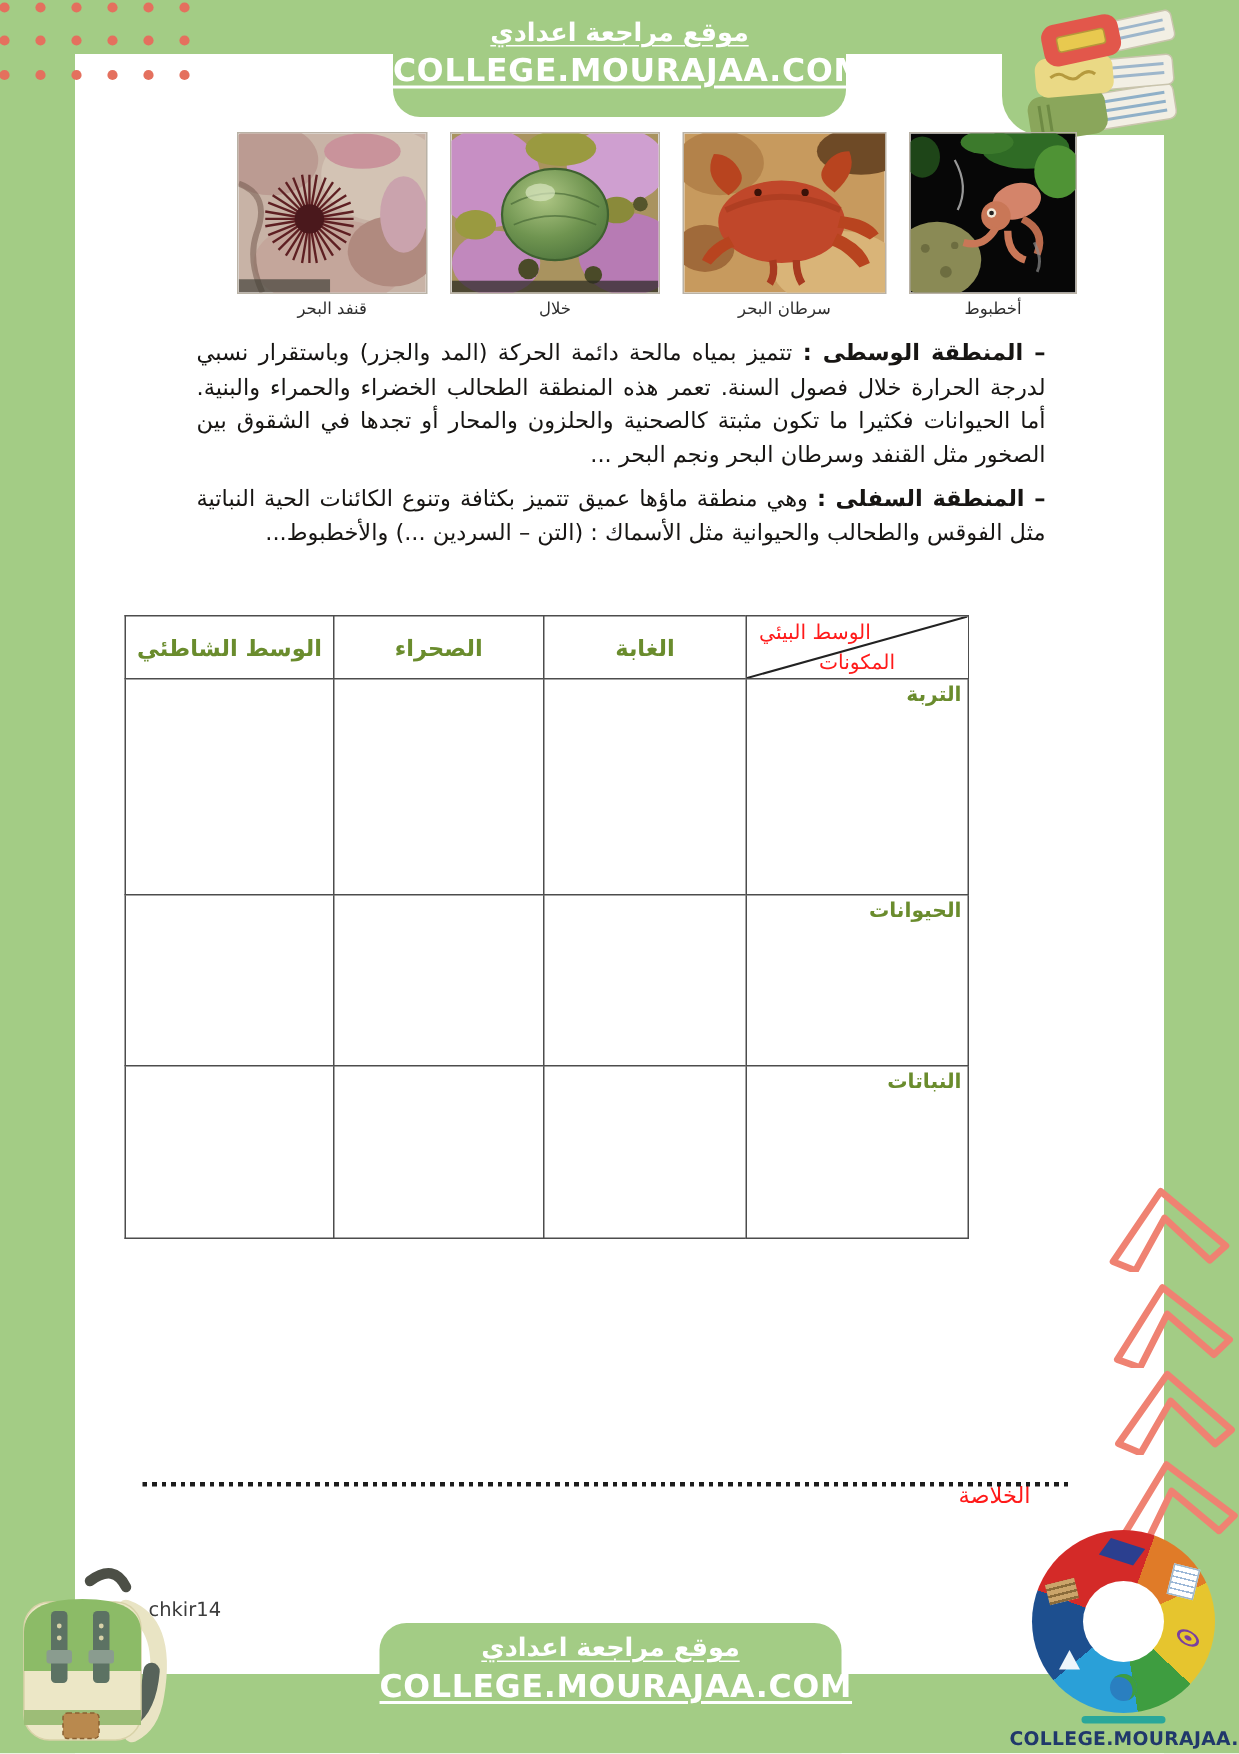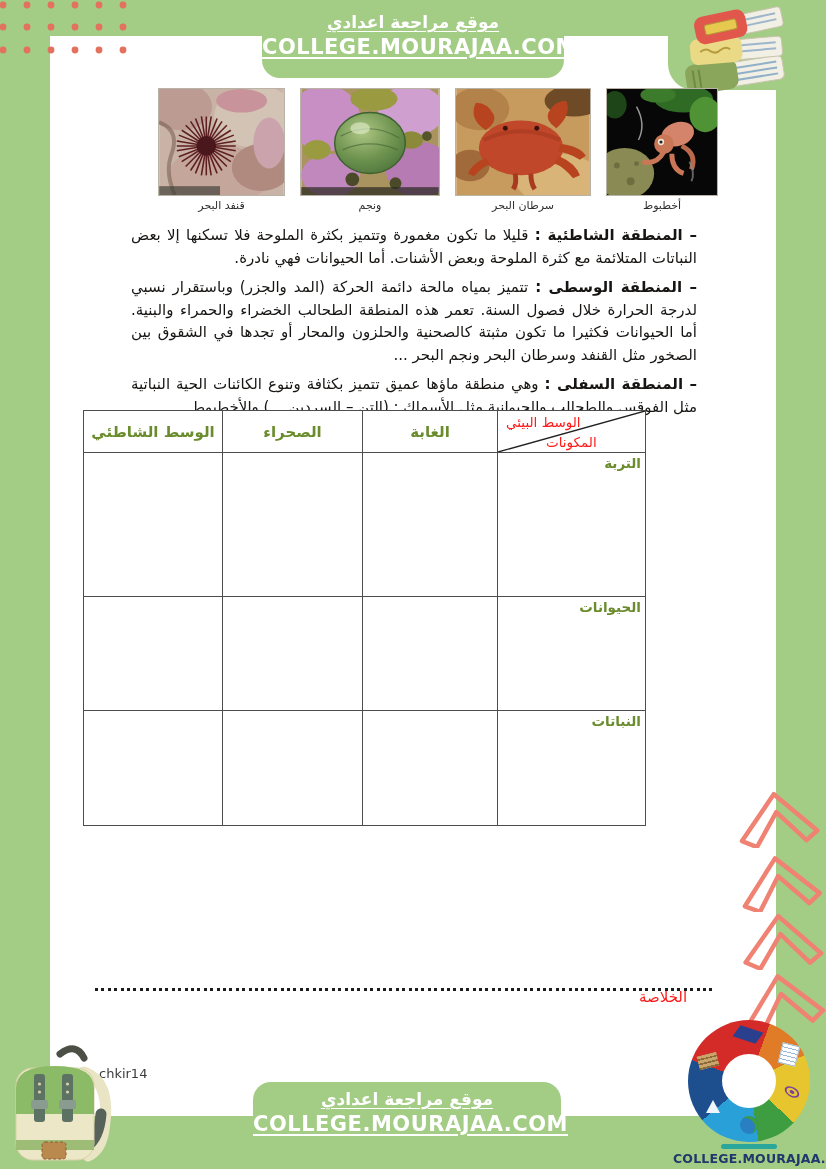--- a/index.html
+++ b/index.html
@@ -192,21 +192,21 @@
         <radialGradient id="shell" cx="40%" cy="32%" r="80%">
           <stop offset="0" stop-color="#aec684"></stop>
             <stop offset=".55" stop-color="#6f9450"></stop>
             <stop offset="1" stop-color="#49703a"></stop>
         </radialGradient>
         <ellipse cx="70" cy="55" rx="36" ry="31" fill="url(#shell)" stroke="#3f6130" stroke-width="1.5"></ellipse>
         <path d="M40 48 q30 -16 60 2 M42 62 q28 -12 56 0" stroke="#3f6130" stroke-width="1.2" fill="none" opacity=".6"></path>
         <ellipse cx="60" cy="40" rx="10" ry="6" fill="#d9e6c0" opacity=".7"></ellipse>
         <rect x="0" y="100" width="140" height="8" fill="#26261f" opacity=".7"></rect>
       </svg>
-      <figcaption>ونجم</figcaption>
+      <figcaption>خلال</figcaption>
     </figure>
 
     <figure>
       <svg class="photo" width="136" height="108" viewBox="0 0 136 108">
         <rect width="136" height="108" fill="#c79a5e"></rect>
         <ellipse cx="24" cy="20" rx="30" ry="22" fill="#b3824a"></ellipse>
         <ellipse cx="104" cy="92" rx="44" ry="26" fill="#d9b478"></ellipse>
         <ellipse cx="120" cy="12" rx="30" ry="16" fill="#6e4a26"></ellipse>
         <ellipse cx="14" cy="78" rx="20" ry="16" fill="#a06a3a"></ellipse>
         <path d="M30 42 q-18 -12 -10 -28 q12 0 18 12 q4 8 -8 16" fill="#b8441f"></path>
@@ -242,21 +242,20 @@
         <path d="M58 64 q-8 14 -22 10" stroke="#c97757" stroke-width="5" fill="none"></path>
         <path d="M66 66 q0 16 12 20" stroke="#c97757" stroke-width="5" fill="none"></path>
         <path d="M76 58 q16 8 10 24" stroke="#b96a4c" stroke-width="5" fill="none"></path>
         <path d="M84 74 q6 12 2 20" stroke="#8a8a8a" stroke-width="2" fill="none" opacity=".7"></path>
       </svg>
       <figcaption>أخطبوط</figcaption>
     </figure>
   </div>
 
   <div class="textblock">
-    <p><span class="term">– المنطقة الشاطئية :</span> <span>قليلا ما تكون مغمورة وتتميز بكثرة الملوحة فلا تسكنها إلا بعض النباتات المتلائمة مع كثرة الملوحة وبعض الأشنات. أما الحيوانات فهي نادرة.</span></p>
     <p><span class="term">– المنطقة الوسطى :</span> <span>تتميز بمياه مالحة دائمة الحركة (المد والجزر) وباستقرار نسبي لدرجة الحرارة خلال فصول السنة. تعمر هذه المنطقة الطحالب الخضراء والحمراء والبنية. أما الحيوانات فكثيرا ما تكون مثبتة كالصحنية والحلزون والمحار أو تجدها في الشقوق بين الصخور مثل القنفد وسرطان البحر ونجم البحر ...</span></p>
     <p><span class="term">– المنطقة السفلى :</span> <span>وهي منطقة ماؤها عميق تتميز بكثافة وتنوع الكائنات الحية النباتية مثل الفوقس والطحالب والحيوانية مثل الأسماك : (التن – السردين ...) والأخطبوط...</span></p>
   </div>
 
   <table class="env-table">
     <colgroup>
         <col style="width:148px">
         <col style="width:135px">
         <col style="width:140px">
         <col style="width:139px">

